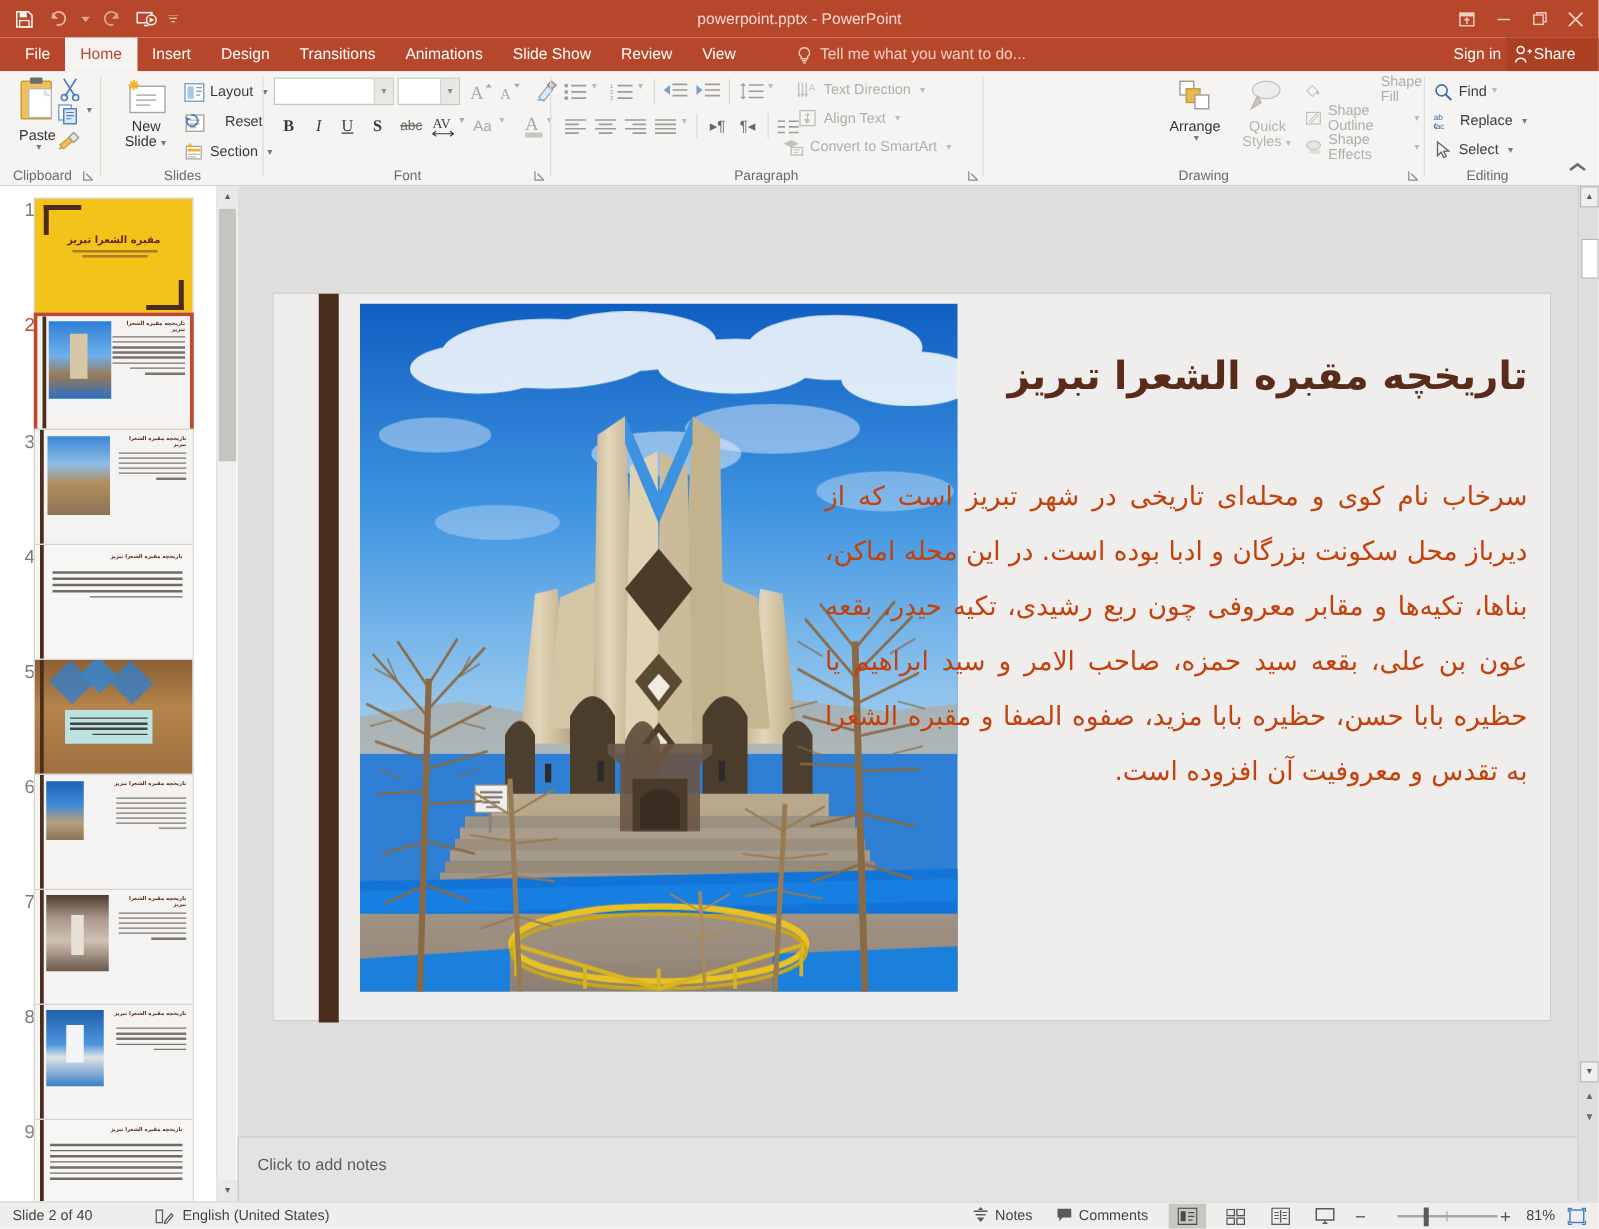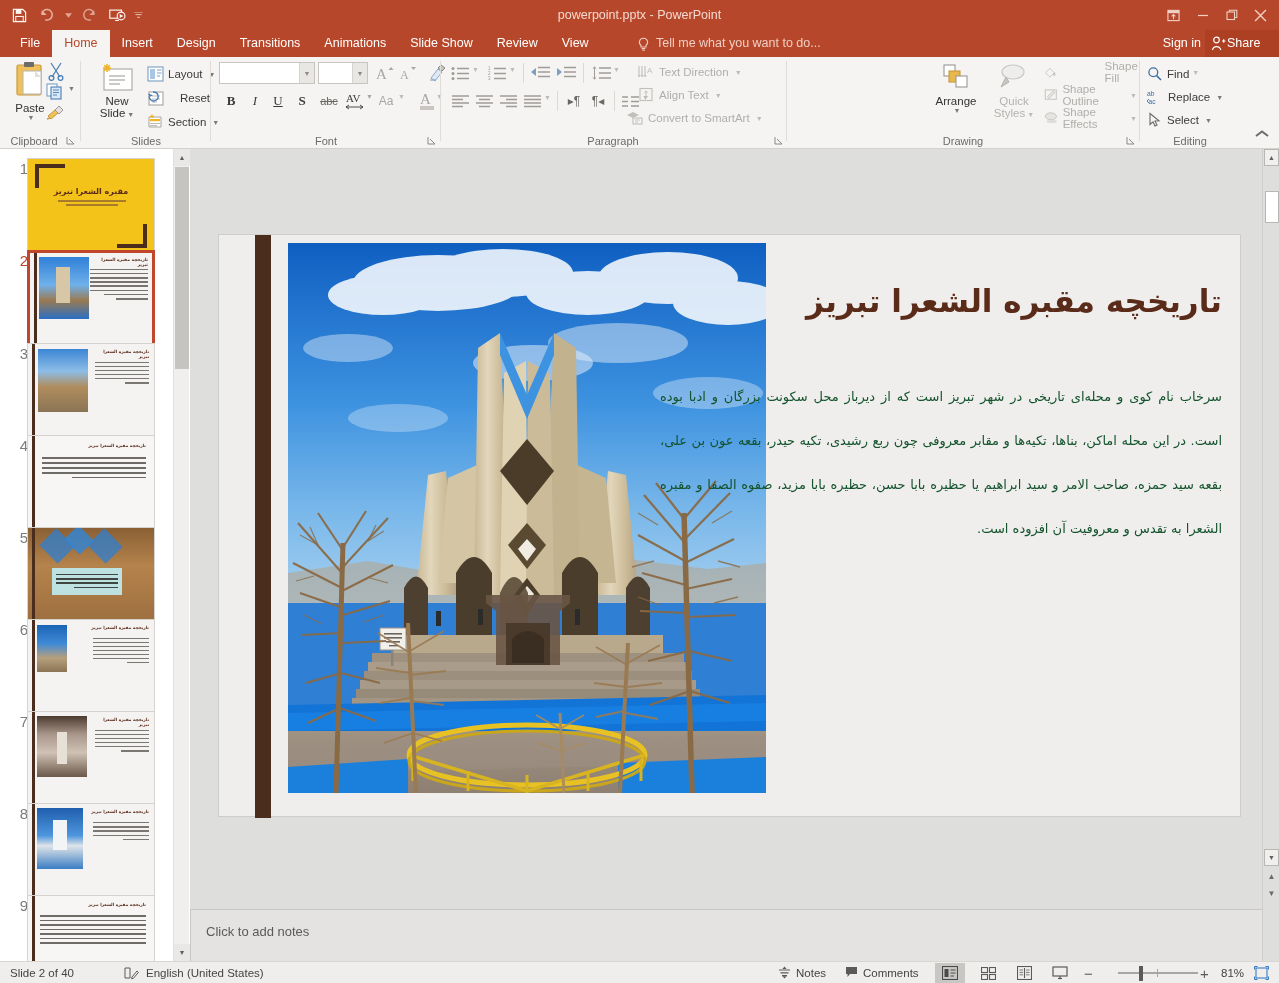--- a/index.html
+++ b/index.html
@@ -138,21 +138,21 @@
   #slidetitle {
     position: absolute; right: 18px; top: 48px; width: 560px;
     text-align: right; direction: rtl;
     font-size: 31px; font-weight: bold; color: #5b2b1a;
     font-family: "DejaVu Sans", sans-serif;
     letter-spacing: -1px;
   }
   #slidebody {
     position: absolute; right: 18px; top: 140px; width: 562px;
     text-align: justify; direction: rtl;
-    font-size: 13px; line-height: 44px; color: #14532d;
+    font-size: 21px; line-height: 44px; color: #c2410c;
     font-family: "DejaVu Sans", sans-serif;
   }
 
   
   #notespane {
     position: absolute; left: 190px; top: 909px; width: 1072px; height: 52px;
     background: #e4e3e1; border-top: 1px solid #c9c7c4;
   }
   #notestext {
     position: absolute; left: 16px; top: 14px; font-size: 13px; color: #5a5a5a;

